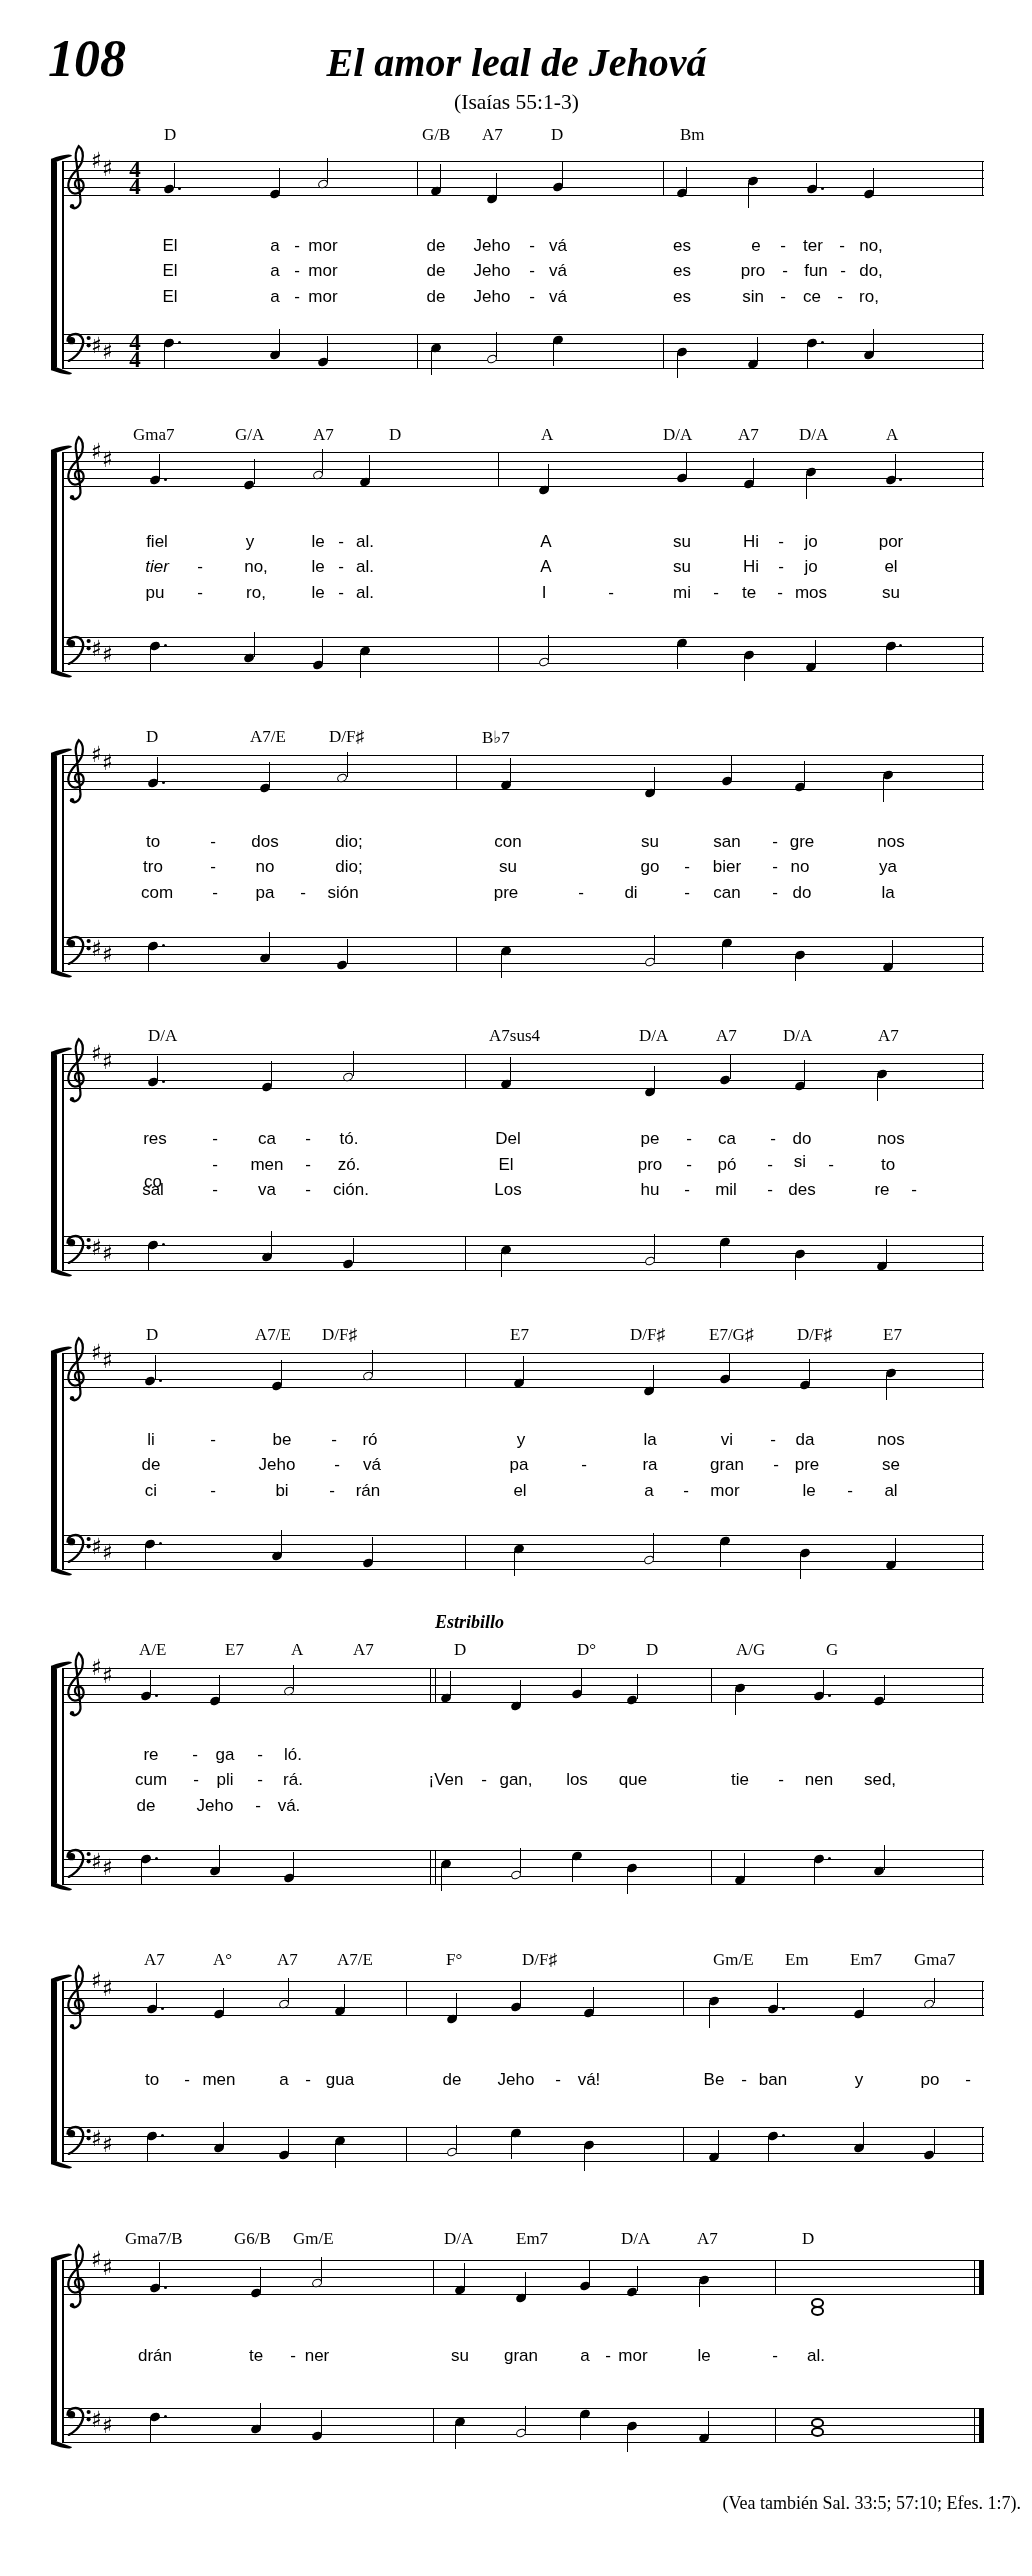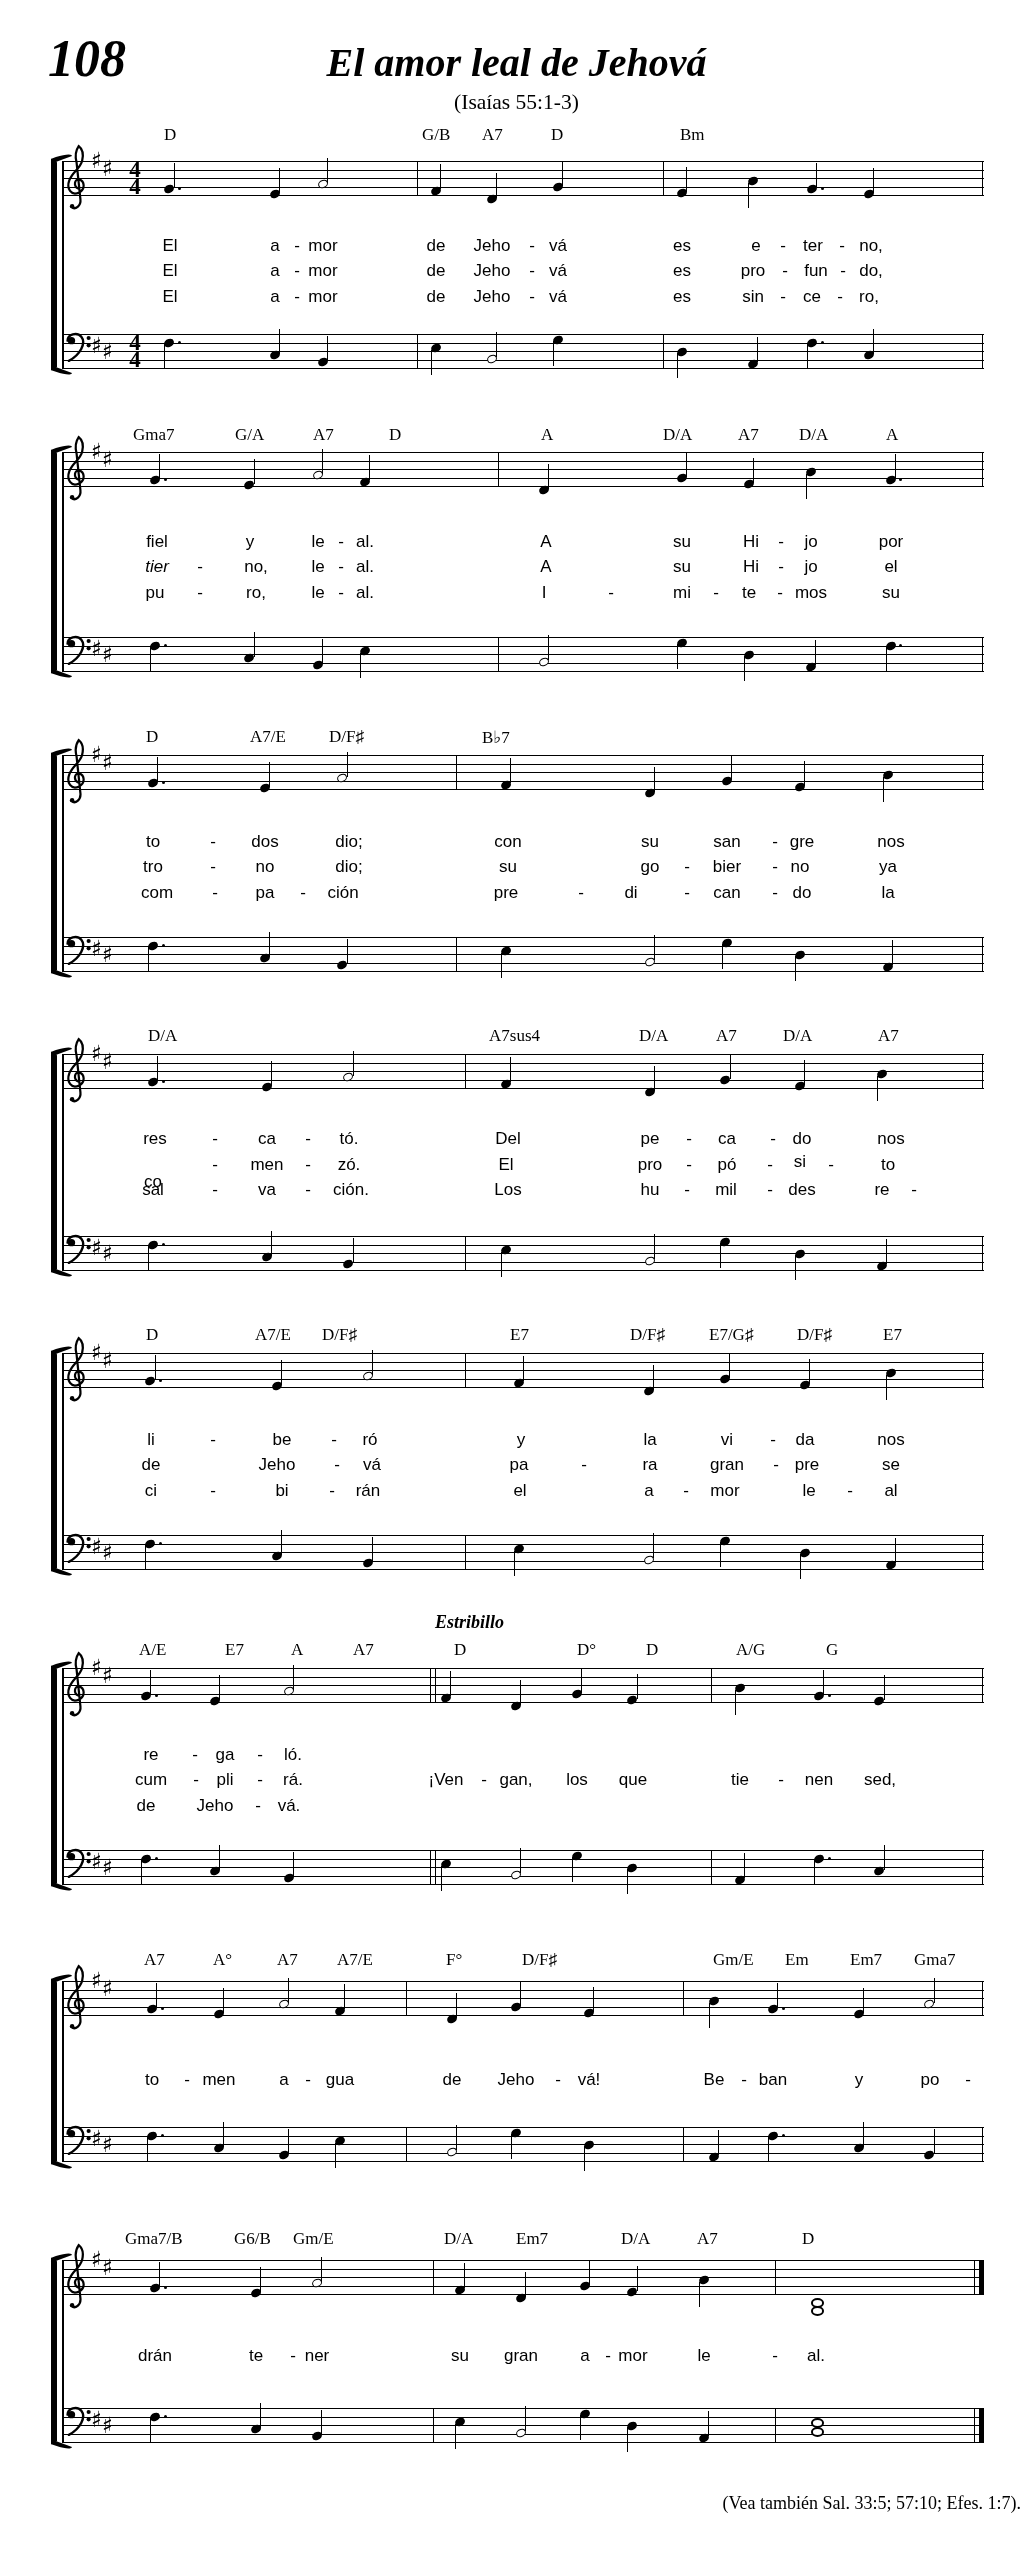--- a/index.html
+++ b/index.html
@@ -387,21 +387,21 @@
       <div class="syl" style="left: 650px; top: 130px;">go</div>
       <div class="syl" style="left: 687px; top: 130px;">-</div>
       <div class="syl" style="left: 727px; top: 130px;">bier</div>
       <div class="syl" style="left: 775px; top: 130px;">-</div>
       <div class="syl" style="left: 800px; top: 130px;">no</div>
       <div class="syl" style="left: 888px; top: 130px;">ya</div>
       <div class="syl" style="left: 157px; top: 156px;">com</div>
       <div class="syl" style="left: 215px; top: 156px;">-</div>
       <div class="syl" style="left: 265px; top: 156px;">pa</div>
       <div class="syl" style="left: 303px; top: 156px;">-</div>
-      <div class="syl" style="left: 343px; top: 156px;">ción</div>
+      <div class="syl" style="left: 343px; top: 156px;">sión</div>
       <div class="syl" style="left: 506px; top: 156px;">pre</div>
       <div class="syl" style="left: 581px; top: 156px;">-</div>
       <div class="syl" style="left: 631px; top: 156px;">di</div>
       <div class="syl" style="left: 687px; top: 156px;">-</div>
       <div class="syl" style="left: 727px; top: 156px;">can</div>
       <div class="syl" style="left: 775px; top: 156px;">-</div>
       <div class="syl" style="left: 802px; top: 156px;">do</div>
       <div class="syl" style="left: 888px; top: 156px;">la</div>
     </div>
     <div class="system" style="top: 1026px;">

